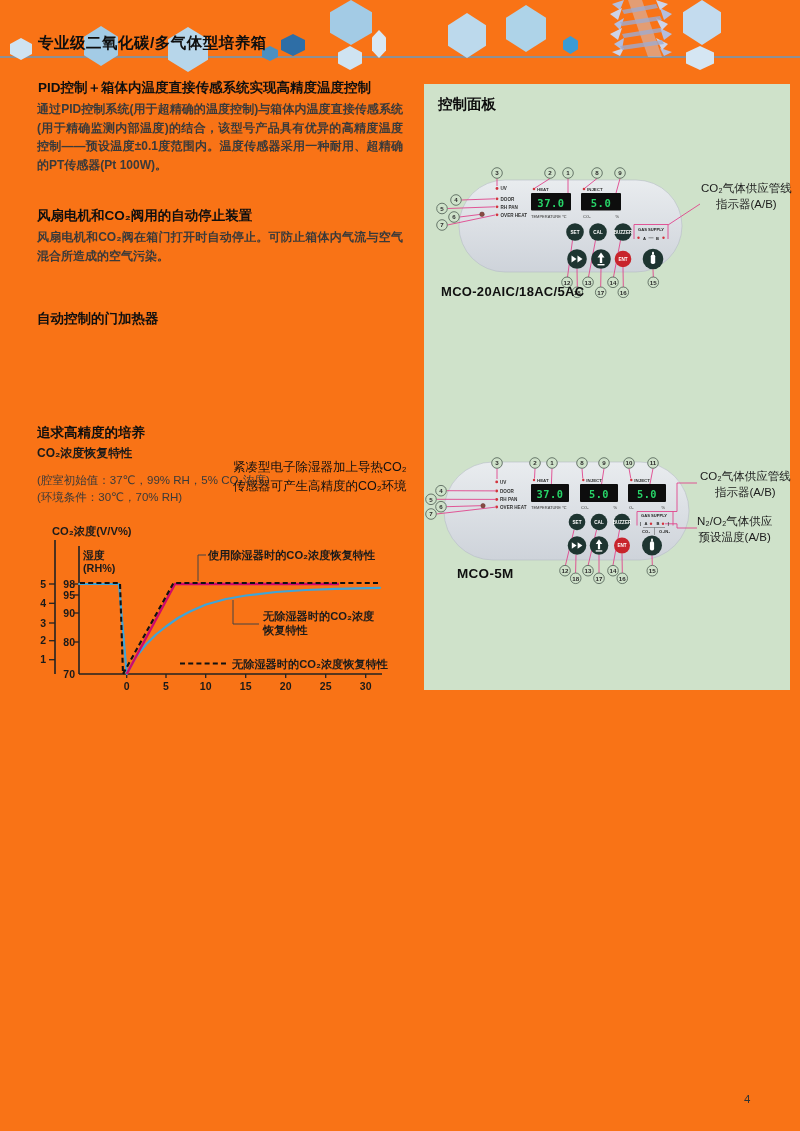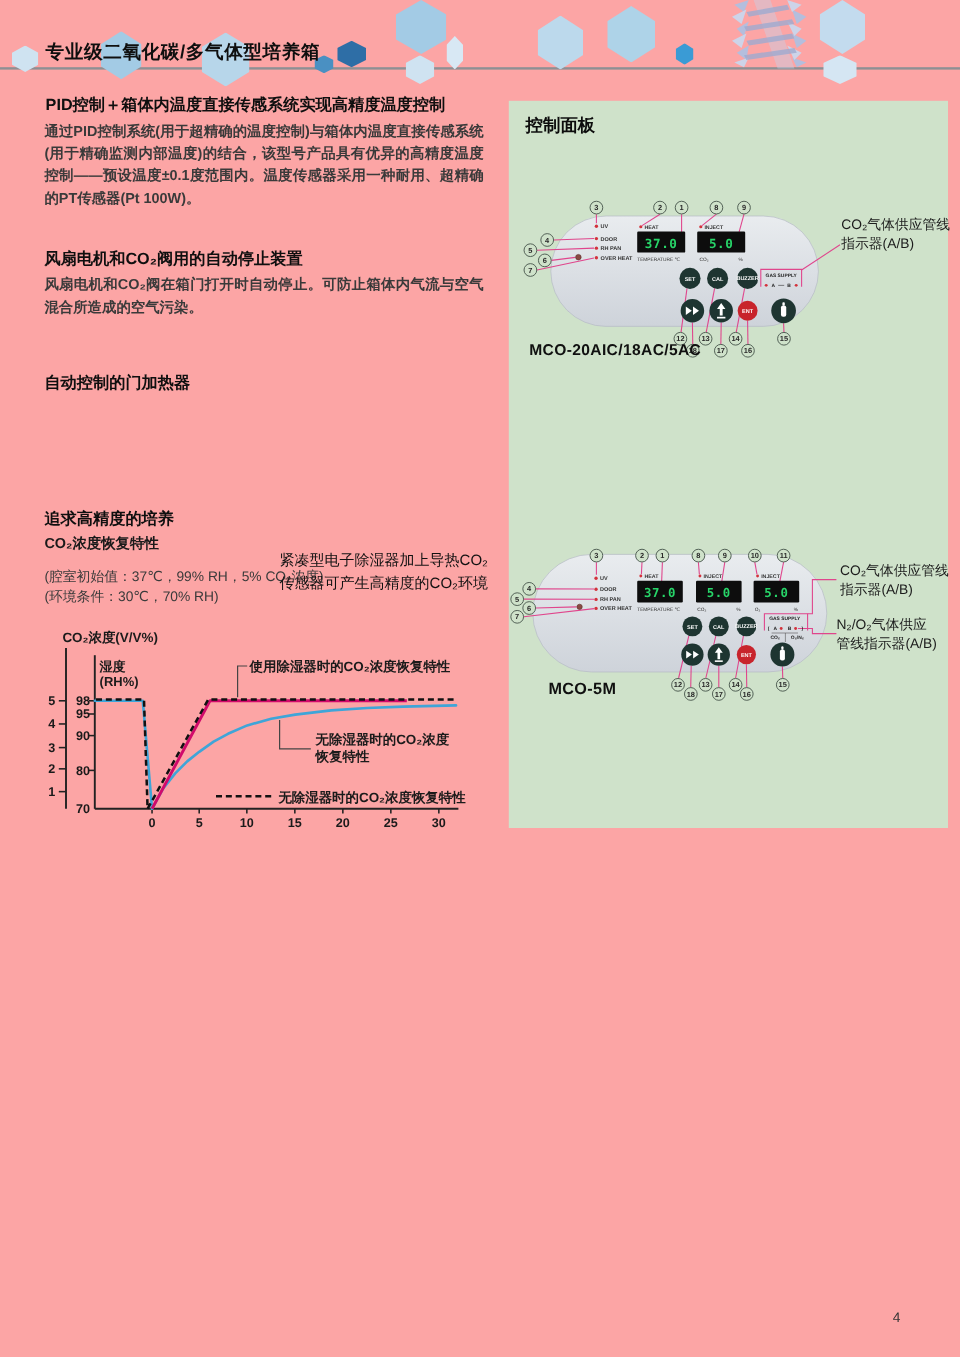--- a/index.html
+++ b/index.html
@@ -1,33 +1,33 @@
 <!DOCTYPE html>
 <html><head>
 <meta charset="utf-8">
 <style>
   html,body{margin:0;padding:0;background:#ffffff;}
-  .page{position:relative;width:800px;height:1131px;background:#fca5a5;overflow:hidden;
+  .page{position:relative;width:800px;height:1131px;background:#f97316;overflow:hidden;
         font-family:"Liberation Sans","DejaVu Sans",sans-serif;color:#222;}
   
   .hex{position:absolute;clip-path:polygon(50% 0,100% 27%,100% 73%,50% 100%,0 73%,0 27%);}
   .header-rule{position:absolute;left:0;top:56px;width:800px;height:2px;background:#8d9094;}
   .doc-title{position:absolute;left:38px;top:33px;font-size:15.5px;font-weight:bold;color:#0f0f0f;letter-spacing:.5px;}
   
   .sec-h{position:absolute;font-size:13.5px;font-weight:bold;color:#0f0f0f;}
   .sec-b{position:absolute;width:366px;font-size:12px;line-height:1.55;color:#3a3a3a;text-align:justify;font-weight:bold;}
   .sub-h{position:absolute;font-size:12px;font-weight:bold;color:#1a1a1a;}
   .cond{position:absolute;font-size:11.5px;color:#3a3a3a;margin-top:12px;}
   .highlight{position:absolute;width:182px;font-size:12.5px;font-weight:normal;line-height:1.5;color:#111;}
   
   .green-panel{position:absolute;left:424px;top:84px;width:366px;height:606px;background:#cfe2ca;}
   .panel-title{position:absolute;left:438px;top:95px;font-size:14.5px;font-weight:bold;color:#0c0c0c;}
   .model{position:absolute;font-size:13px;font-weight:bold;color:#101010;letter-spacing:.3px;}
   .sidelabel{position:absolute;font-size:11.5px;line-height:1.35;color:#1c1c1c;}
-  .sidelabel span{display:block;}
+  .sidelabel span{display:block;text-align:center;}
   .pagenum{position:absolute;left:744px;top:1093px;font-size:11.5px;color:#333;}
   
   svg{position:absolute;overflow:visible;}
   svg text{font-family:"Liberation Sans","DejaVu Sans",sans-serif;}
   .co{fill:#cfe2ca;stroke:#4d5c52;stroke-width:.8;}
   .cot{font-size:6.2px;font-weight:bold;fill:#2a2a2a;text-anchor:middle;}
   .pk{stroke:#e0458c;stroke-width:.9;fill:none;}
   .led{fill:#d3323c;}
   .ind{font-size:4.6px;font-weight:bold;fill:#333;}
   .digit{font-family:"DejaVu Sans Mono",monospace;font-weight:bold;fill:#27d468;text-anchor:middle;letter-spacing:.5px;}
@@ -456,17 +456,17 @@
         <text class="cot" x="197.3" y="132.5">16</text>
     </g>
   </svg>
   <div class="model" style="left:457px;top:566px;font-size:13.5px">MCO-5M</div>
   <div class="sidelabel" style="left:700px;top:469px">
     <span>CO₂气体供应管线</span>
     <span>指示器(A/B)</span>
   </div>
   <div class="sidelabel" style="left:697px;top:514px">
     <span>N₂/O₂气体供应</span>
-    <span>管线指示器(A/B)</span>
+    <span>预设温度(A/B)</span>
   </div>
 
   <div class="pagenum">4</div>
 </div>
 
 </body></html>

